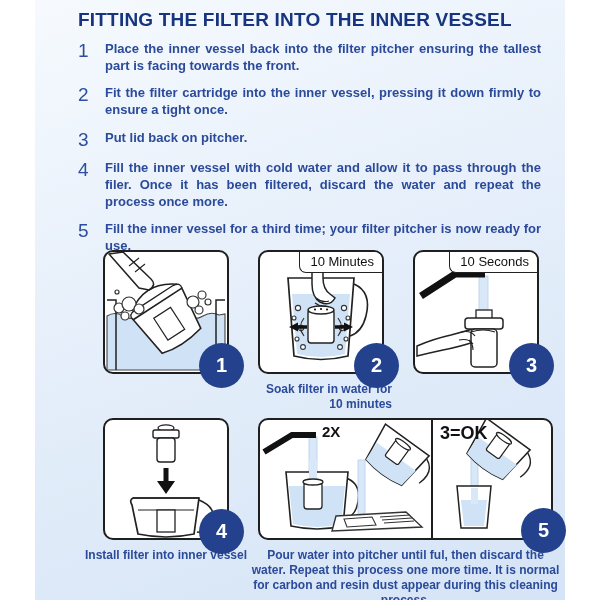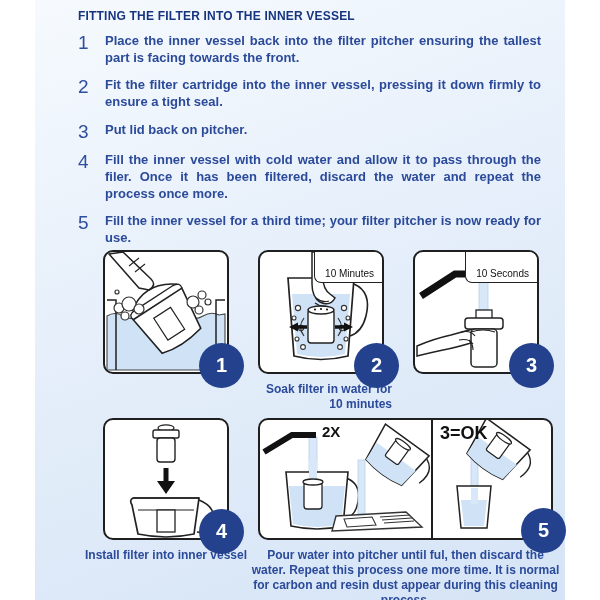--- a/index.html
+++ b/index.html
@@ -7,21 +7,21 @@
     width:600px;height:600px;position:relative;overflow:hidden;
     background:#ffffff;
     font-family:"Liberation Sans",sans-serif;
   }
   .band{
     position:absolute;left:35px;top:0;width:530px;height:600px;
     background:linear-gradient(160deg,#f6fafe 0%,#e9f1fb 35%,#d5e4f6 100%);
   }
   .page-title{
     padding:9px 20px 0 43px;
-    font-size:12px;font-weight:bold;color:#17357f;letter-spacing:.2px;
+    font-size:19px;font-weight:bold;color:#17357f;letter-spacing:.2px;
   }
   .steps{padding:10px 24px 0 43px;}
   .step{display:flex;margin-bottom:11px;}
   .step-num{
     width:17px;margin-right:10px;flex:none;
     font-size:19px;line-height:1.05;color:#2d4d9e;font-weight:normal;
   }
   .step-text{
     flex:1;font-size:13px;font-weight:bold;color:#2b4a9a;
     line-height:1.28;text-align:justify;
@@ -54,21 +54,21 @@
     z-index:2;
   }
   .figcap-r2{top:130px;}
   .cap1{width:122px;}
   .cap2{width:142px;text-align:right;}
   .cap3{width:192px;}
   .cap4{width:212px;white-space:nowrap;}
   .cap5{width:312px;}
   .time-label{
     position:absolute;top:0;right:0;z-index:2;background:#fff;
-    padding:16px 8px 3px 10px;font-size:10px;color:#111;
+    padding:2px 8px 3px 10px;font-size:13px;color:#111;
     border-bottom:1.7px solid #222;border-left:1.7px solid #222;
     border-radius:0 7px 0 7px;
   }
   .count-label{
     position:absolute;top:3px;left:62px;z-index:2;
     font-size:15px;font-weight:bold;color:#111;
   }
   .ok-label{
     position:absolute;top:3px;left:180px;z-index:2;
     font-size:18px;font-weight:bold;color:#111;
@@ -83,21 +83,21 @@
 <div class="band">
   <div class="page-title">FITTING THE FILTER INTO THE INNER VESSEL</div>
 
   <div class="steps">
     <div class="step">
       <div class="step-num">1</div>
       <div class="step-text">Place the inner vessel back into the filter pitcher ensuring the tallest part is facing towards the front.</div>
     </div>
     <div class="step">
       <div class="step-num">2</div>
-      <div class="step-text">Fit the filter cartridge into the inner vessel, pressing it down firmly to ensure a tight seal.</div>
+      <div class="step-text">Fit the filter cartridge into the inner vessel, pressing it down firmly to ensure a tight once.</div>
     </div>
     <div class="step">
       <div class="step-num">3</div>
       <div class="step-text">Put lid back on pitcher.</div>
     </div>
     <div class="step">
       <div class="step-num">4</div>
       <div class="step-text">Fill the inner vessel with cold water and allow it to pass through the filer. Once it has been filtered, discard the water and repeat the process once more.</div>
     </div>
     <div class="step">

